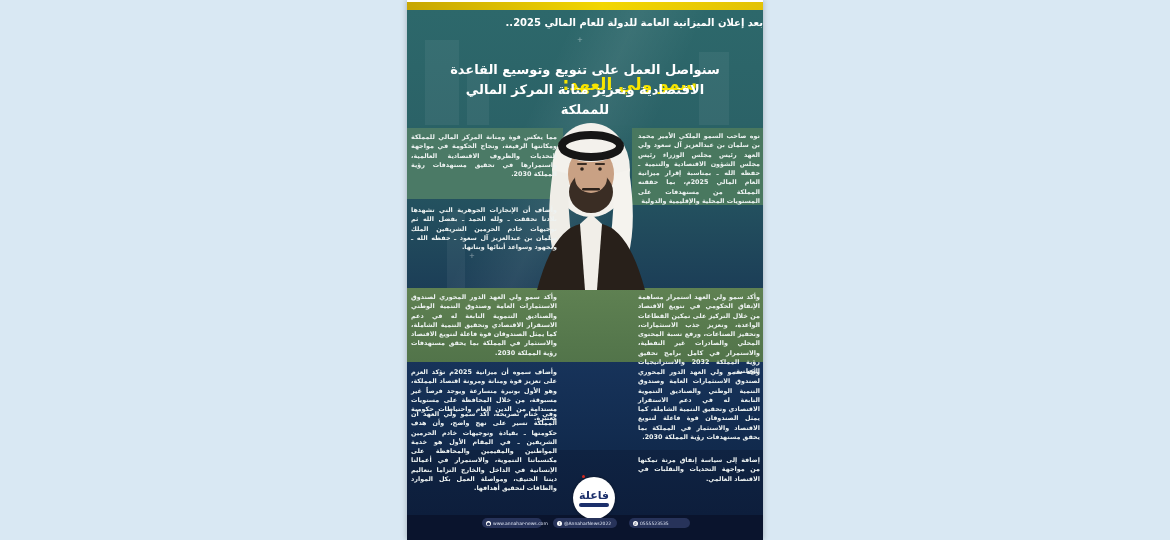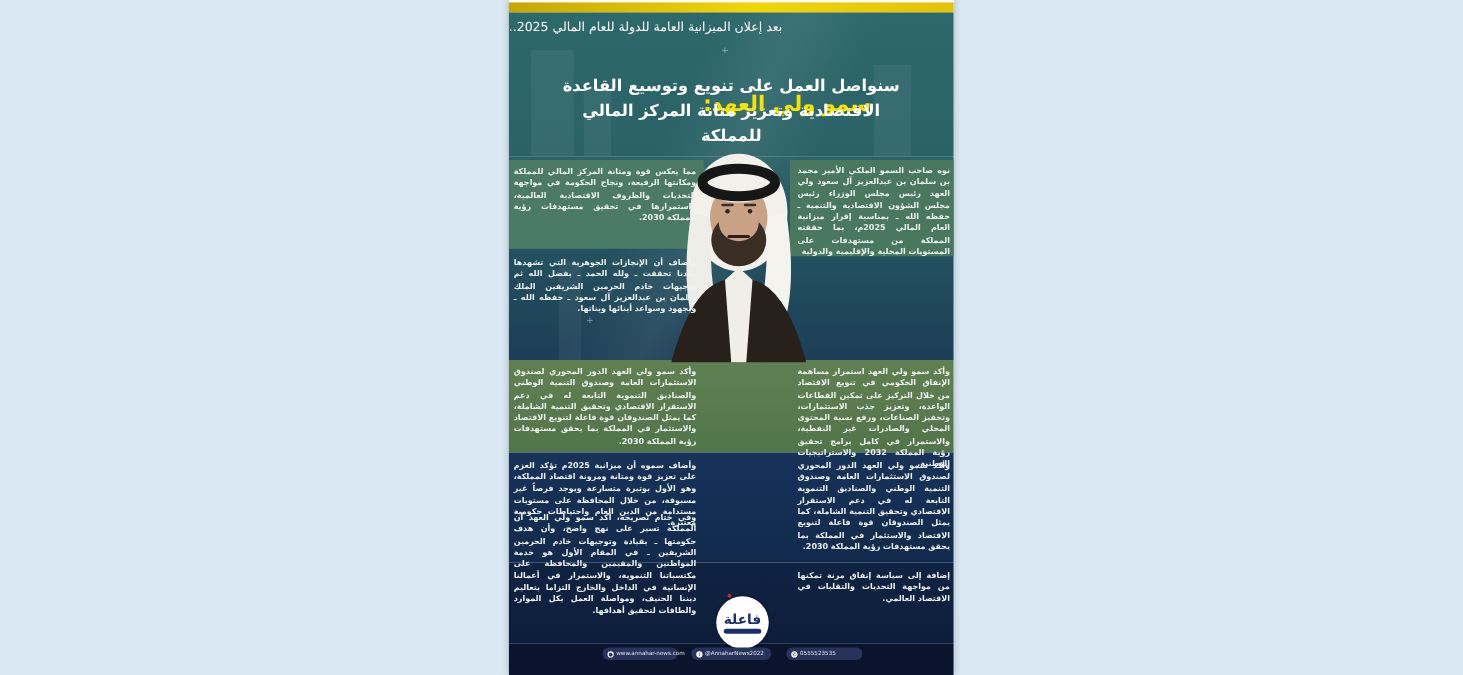--- a/index.html
+++ b/index.html
@@ -19,22 +19,22 @@
   .sec-bottom   { top:450px; height:65px; background:linear-gradient(180deg,#0f2342,#0d1e3c); }
   .sec-footer   { top:515px; height:25px; background:#0a142d; }
 
   
   .bld { position:absolute; background:rgba(255,255,255,.055); }
   .streak { position:absolute; top:10px; left:0; width:356px; height:278px;
             background:linear-gradient(115deg,rgba(255,255,255,0) 35%,rgba(255,255,255,.07) 48%,rgba(255,255,255,0) 62%); }
   .spark { position:absolute; color:rgba(255,255,255,.45); font-size:7px; }
 
   
-  .kicker { position:absolute; top:17px; left:0; width:356px; text-align:left; color:#ffffff;
-            font-size:10px; font-weight:normal; }
+  .kicker { position:absolute; top:17px; left:0; width:356px; text-align:right; color:#ffffff;
+            font-size:10px; font-weight:bold;padding-left:12px; }
   .speaker { position:absolute; top:34px; left:0; width:290px; text-align:right; color:#f6e400;
              font-size:17px; font-weight:bold;margin-top:40px; }
   .quote { position:absolute; top:60px; left:43px; width:270px; text-align:center; color:#ffffff;
            font-size:13px; font-weight:bold; line-height:20px; }
 
   
   .para { position:absolute; color:#eef3f2; font-size:6.4px; line-height:9.3px; font-weight:bold;
           text-align:justify; text-align-last:right; }
   .col-l { right:206px; width:146px; }   
   .col-r { right:3px;  width:122px;margin-left:12px; }    

